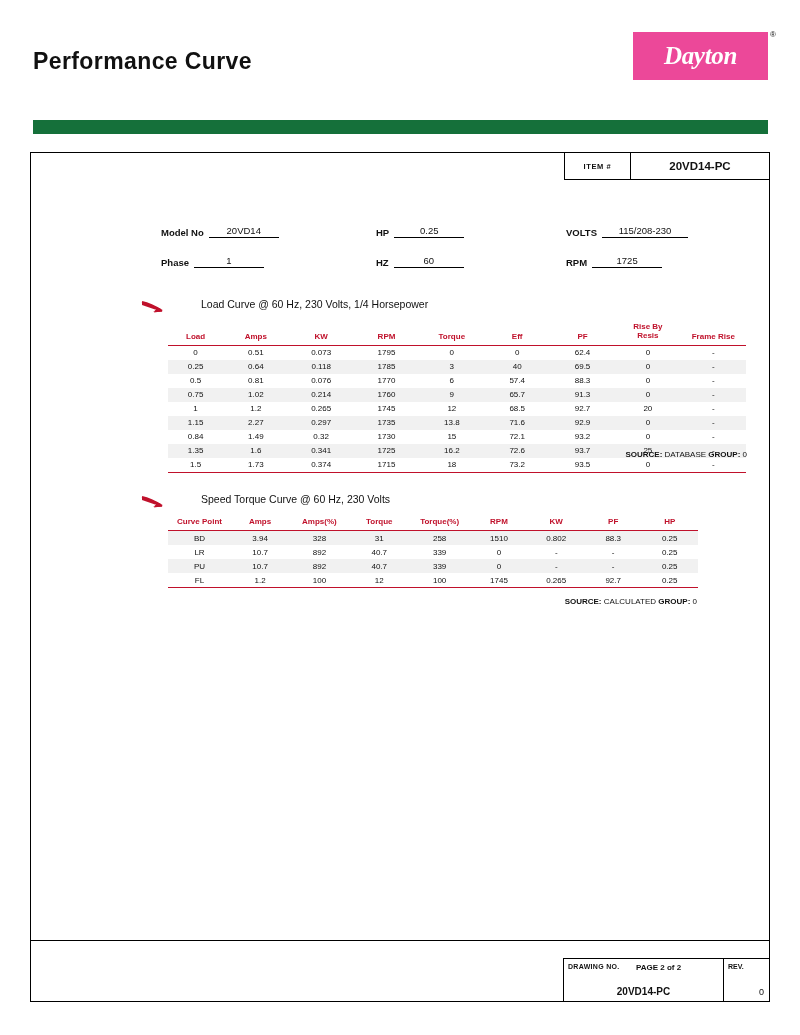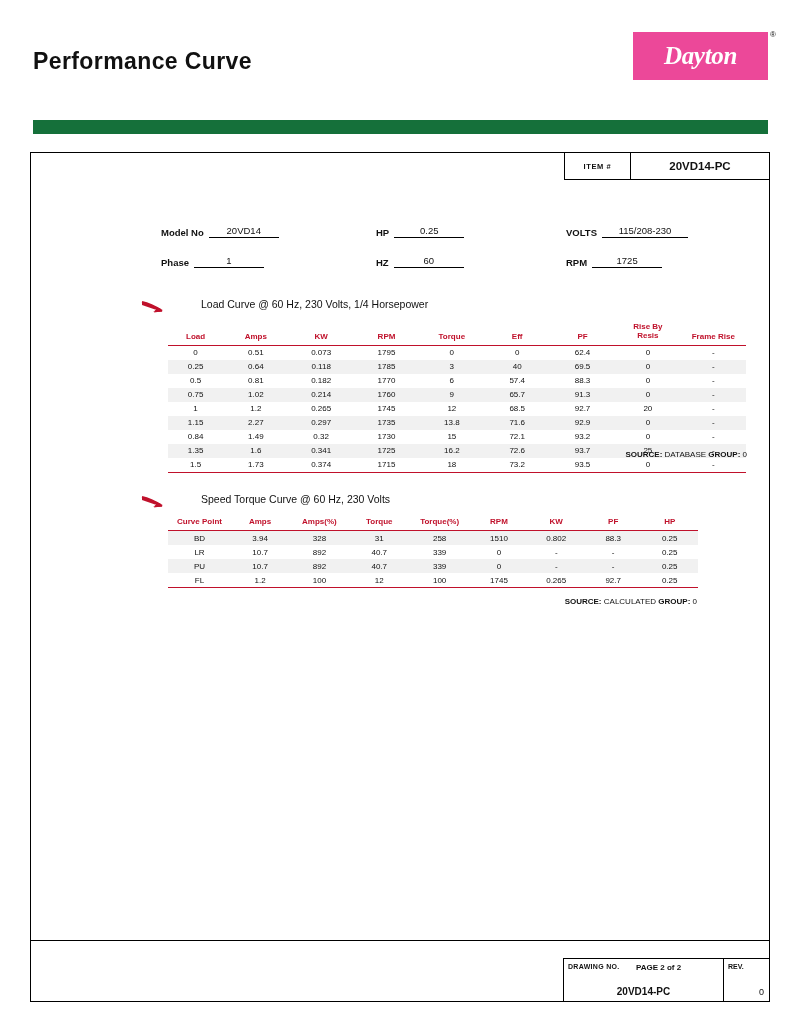--- a/index.html
+++ b/index.html
@@ -364,21 +364,21 @@
             <td>1785</td>
             <td>3</td>
             <td>40</td>
             <td>69.5</td>
             <td>0</td>
             <td>-</td>
           </tr>
           <tr>
             <td class="w1">0.5</td>
             <td>0.81</td>
-            <td>0.182</td>
+            <td>0.076</td>
             <td>1770</td>
             <td>6</td>
             <td>57.4</td>
             <td>88.3</td>
             <td>0</td>
             <td>-</td>
           </tr>
           <tr class="alt">
             <td class="w1">0.75</td>
             <td>1.02</td>

